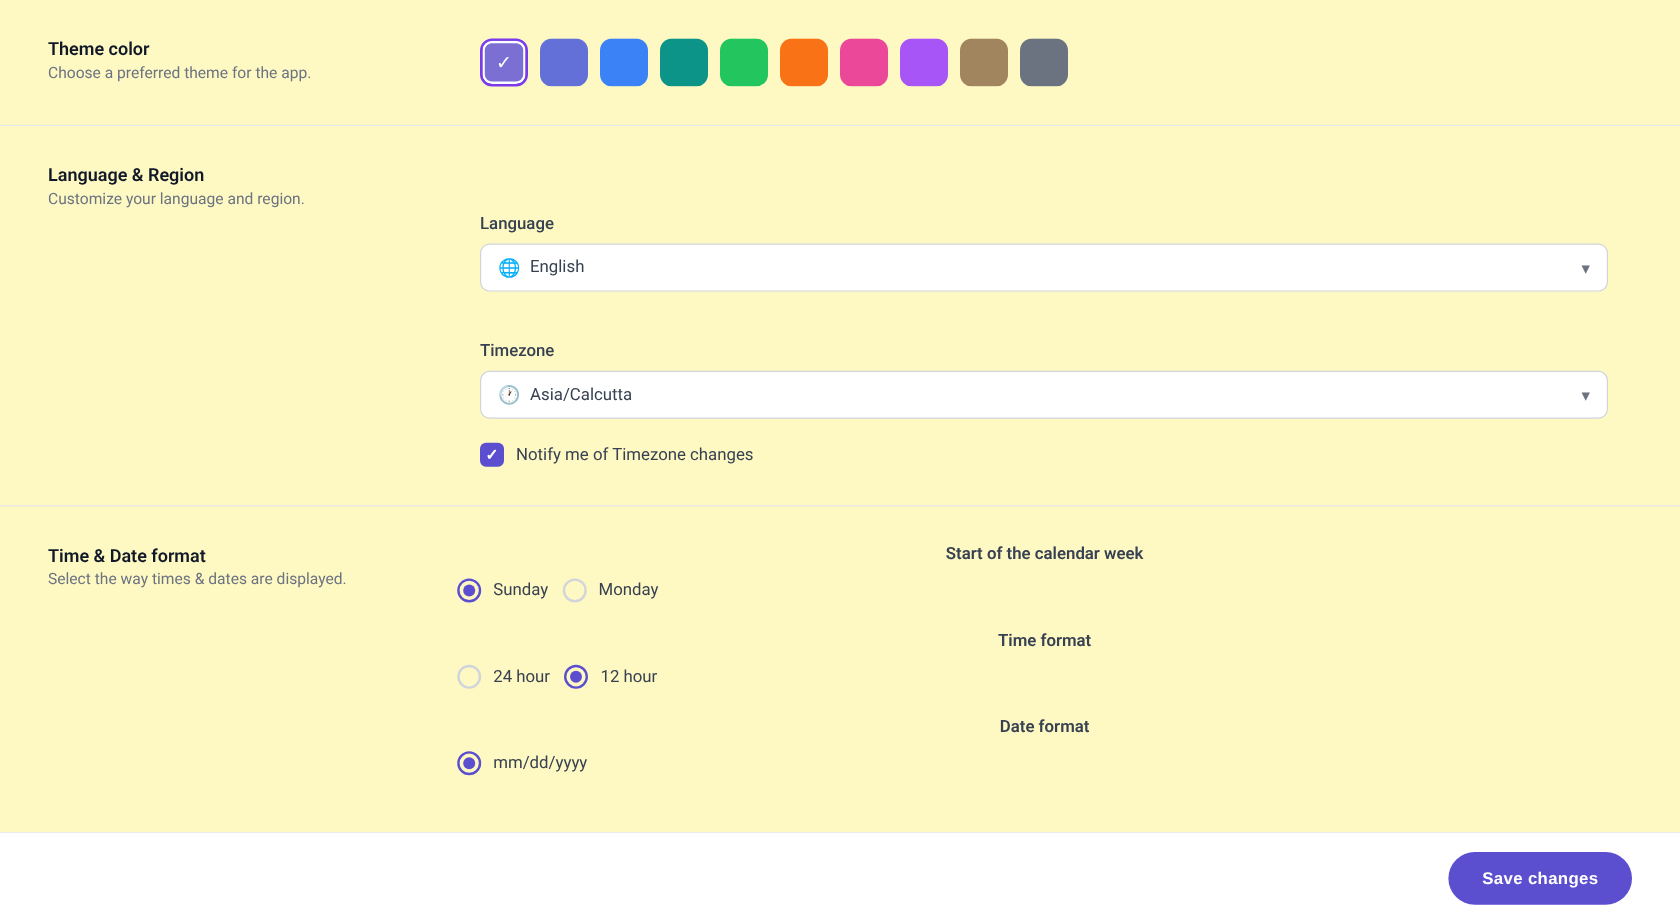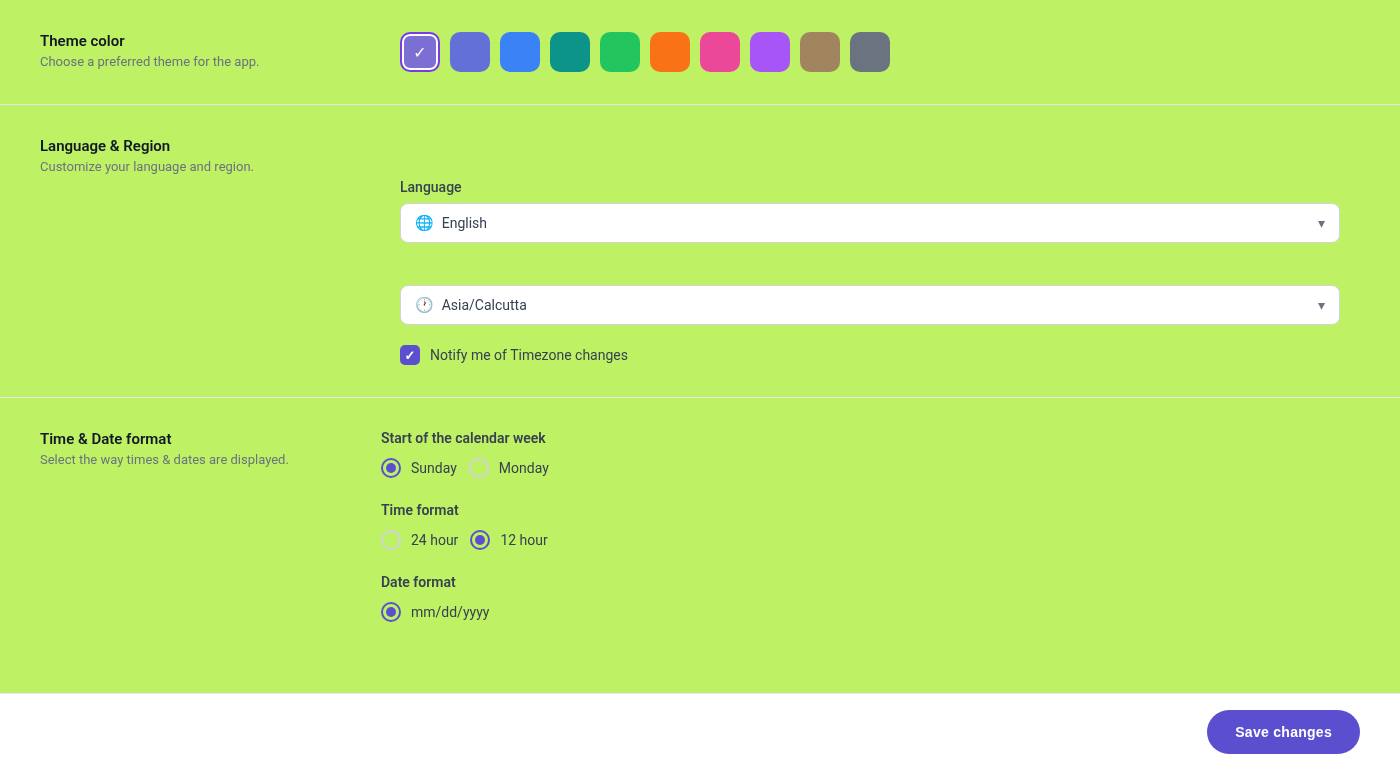--- a/index.html
+++ b/index.html
@@ -5,21 +5,21 @@
     * { box-sizing: border-box; margin: 0; padding: 0; }
     body {
       font-family: -apple-system, BlinkMacSystemFont, 'Segoe UI', Roboto, sans-serif;
       background: #fff;
       color: #1a1a2e;
       font-size: 14px;
     }
     .page-container {
       width: 1400px;
       min-height: 770px;
-      background: #bef264;
+      background: #fef9c3;
       position: relative;
       padding: 0;
     }
 
     
     .section {
       padding: 32px 40px 32px 40px;
       border-bottom: 1px solid #e5e7eb;
       display: flex;
       gap: 40px;
@@ -144,20 +144,21 @@
       font-size: 14px;
       color: #374151;
     }
 
     
     .radio-section-title {
       font-size: 14px;
       font-weight: 600;
       color: #374151;
       margin-bottom: 12px;
+      text-align: center;
     }
     .radio-group {
       display: flex;
       flex-direction: row;
       gap: 12px;
       margin-bottom: 24px;
     }
     .radio-row {
       display: flex;
       align-items: center;
@@ -255,20 +256,21 @@
         <div class="dropdown">
           <div class="dropdown-left">
             <span class="dropdown-icon">🌐</span>
             <span>English</span>
           </div>
           <span class="dropdown-chevron">▾</span>
         </div>
       </div>
 
       <div class="dropdown-group">
+        <label>Timezone</label>
         <div class="dropdown">
           <div class="dropdown-left">
             <span class="dropdown-icon">🕐</span>
             <span>Asia/Calcutta</span>
           </div>
           <span class="dropdown-chevron">▾</span>
         </div>
       </div>
 
       <div class="checkbox-row">

